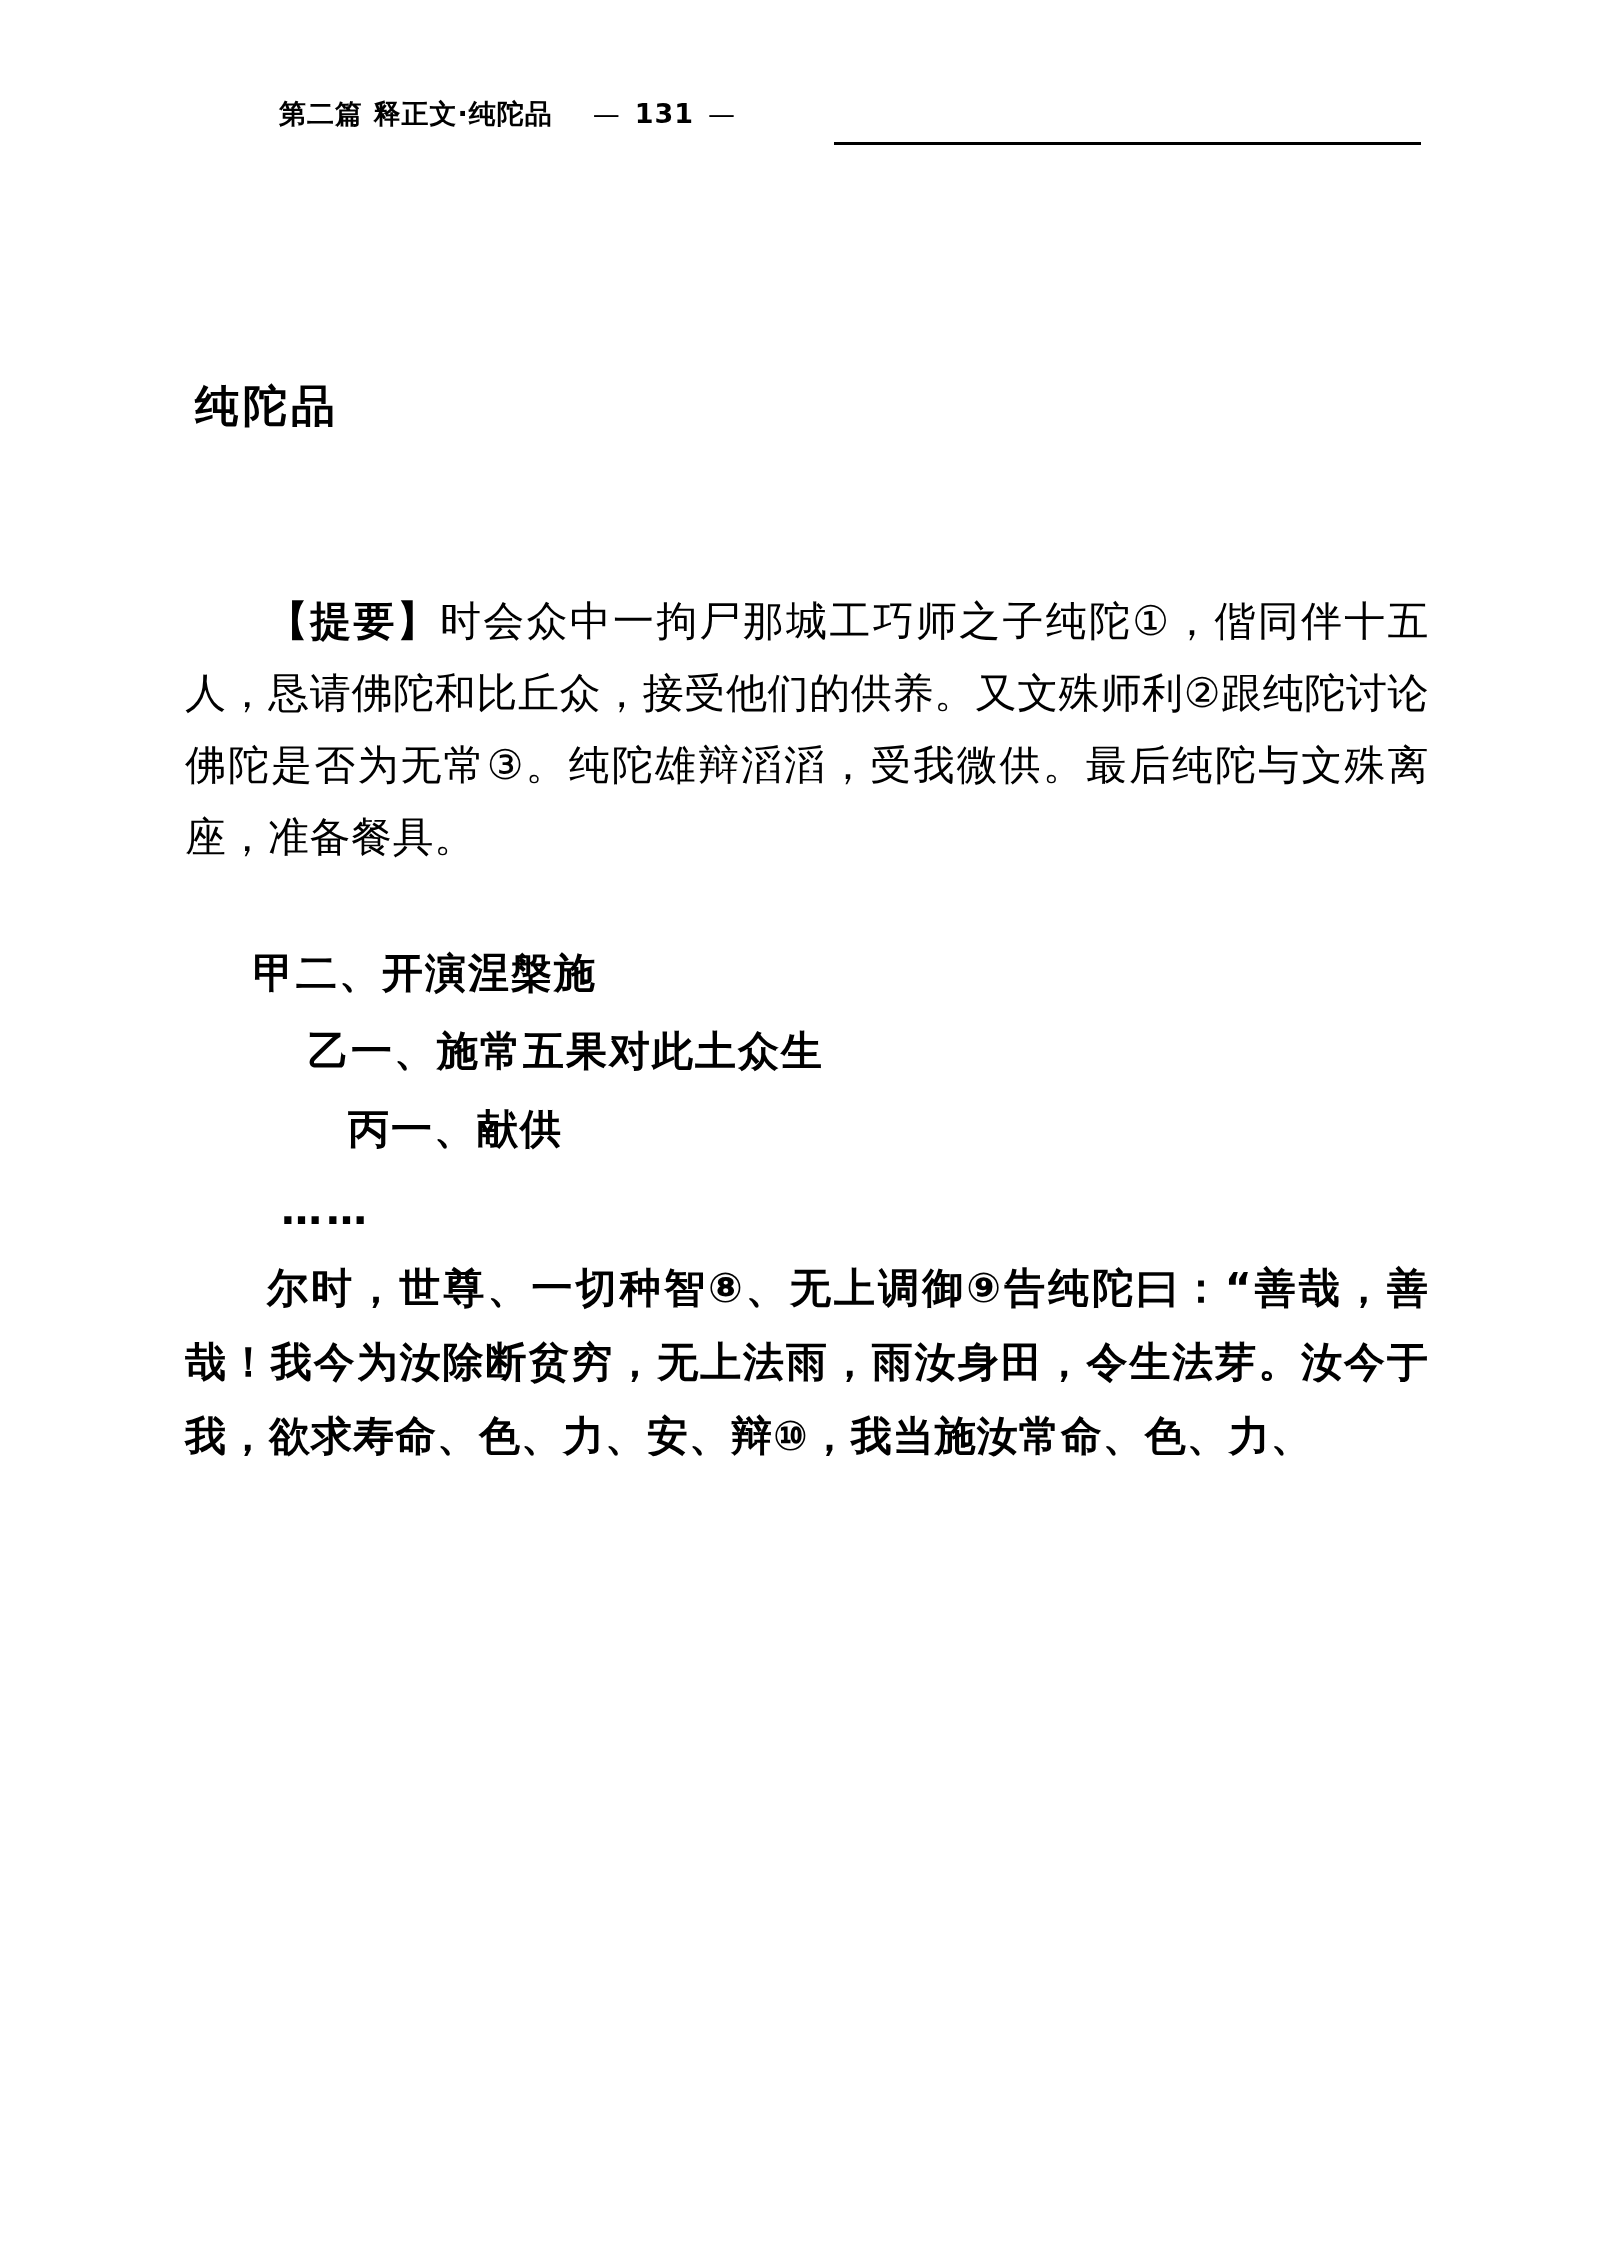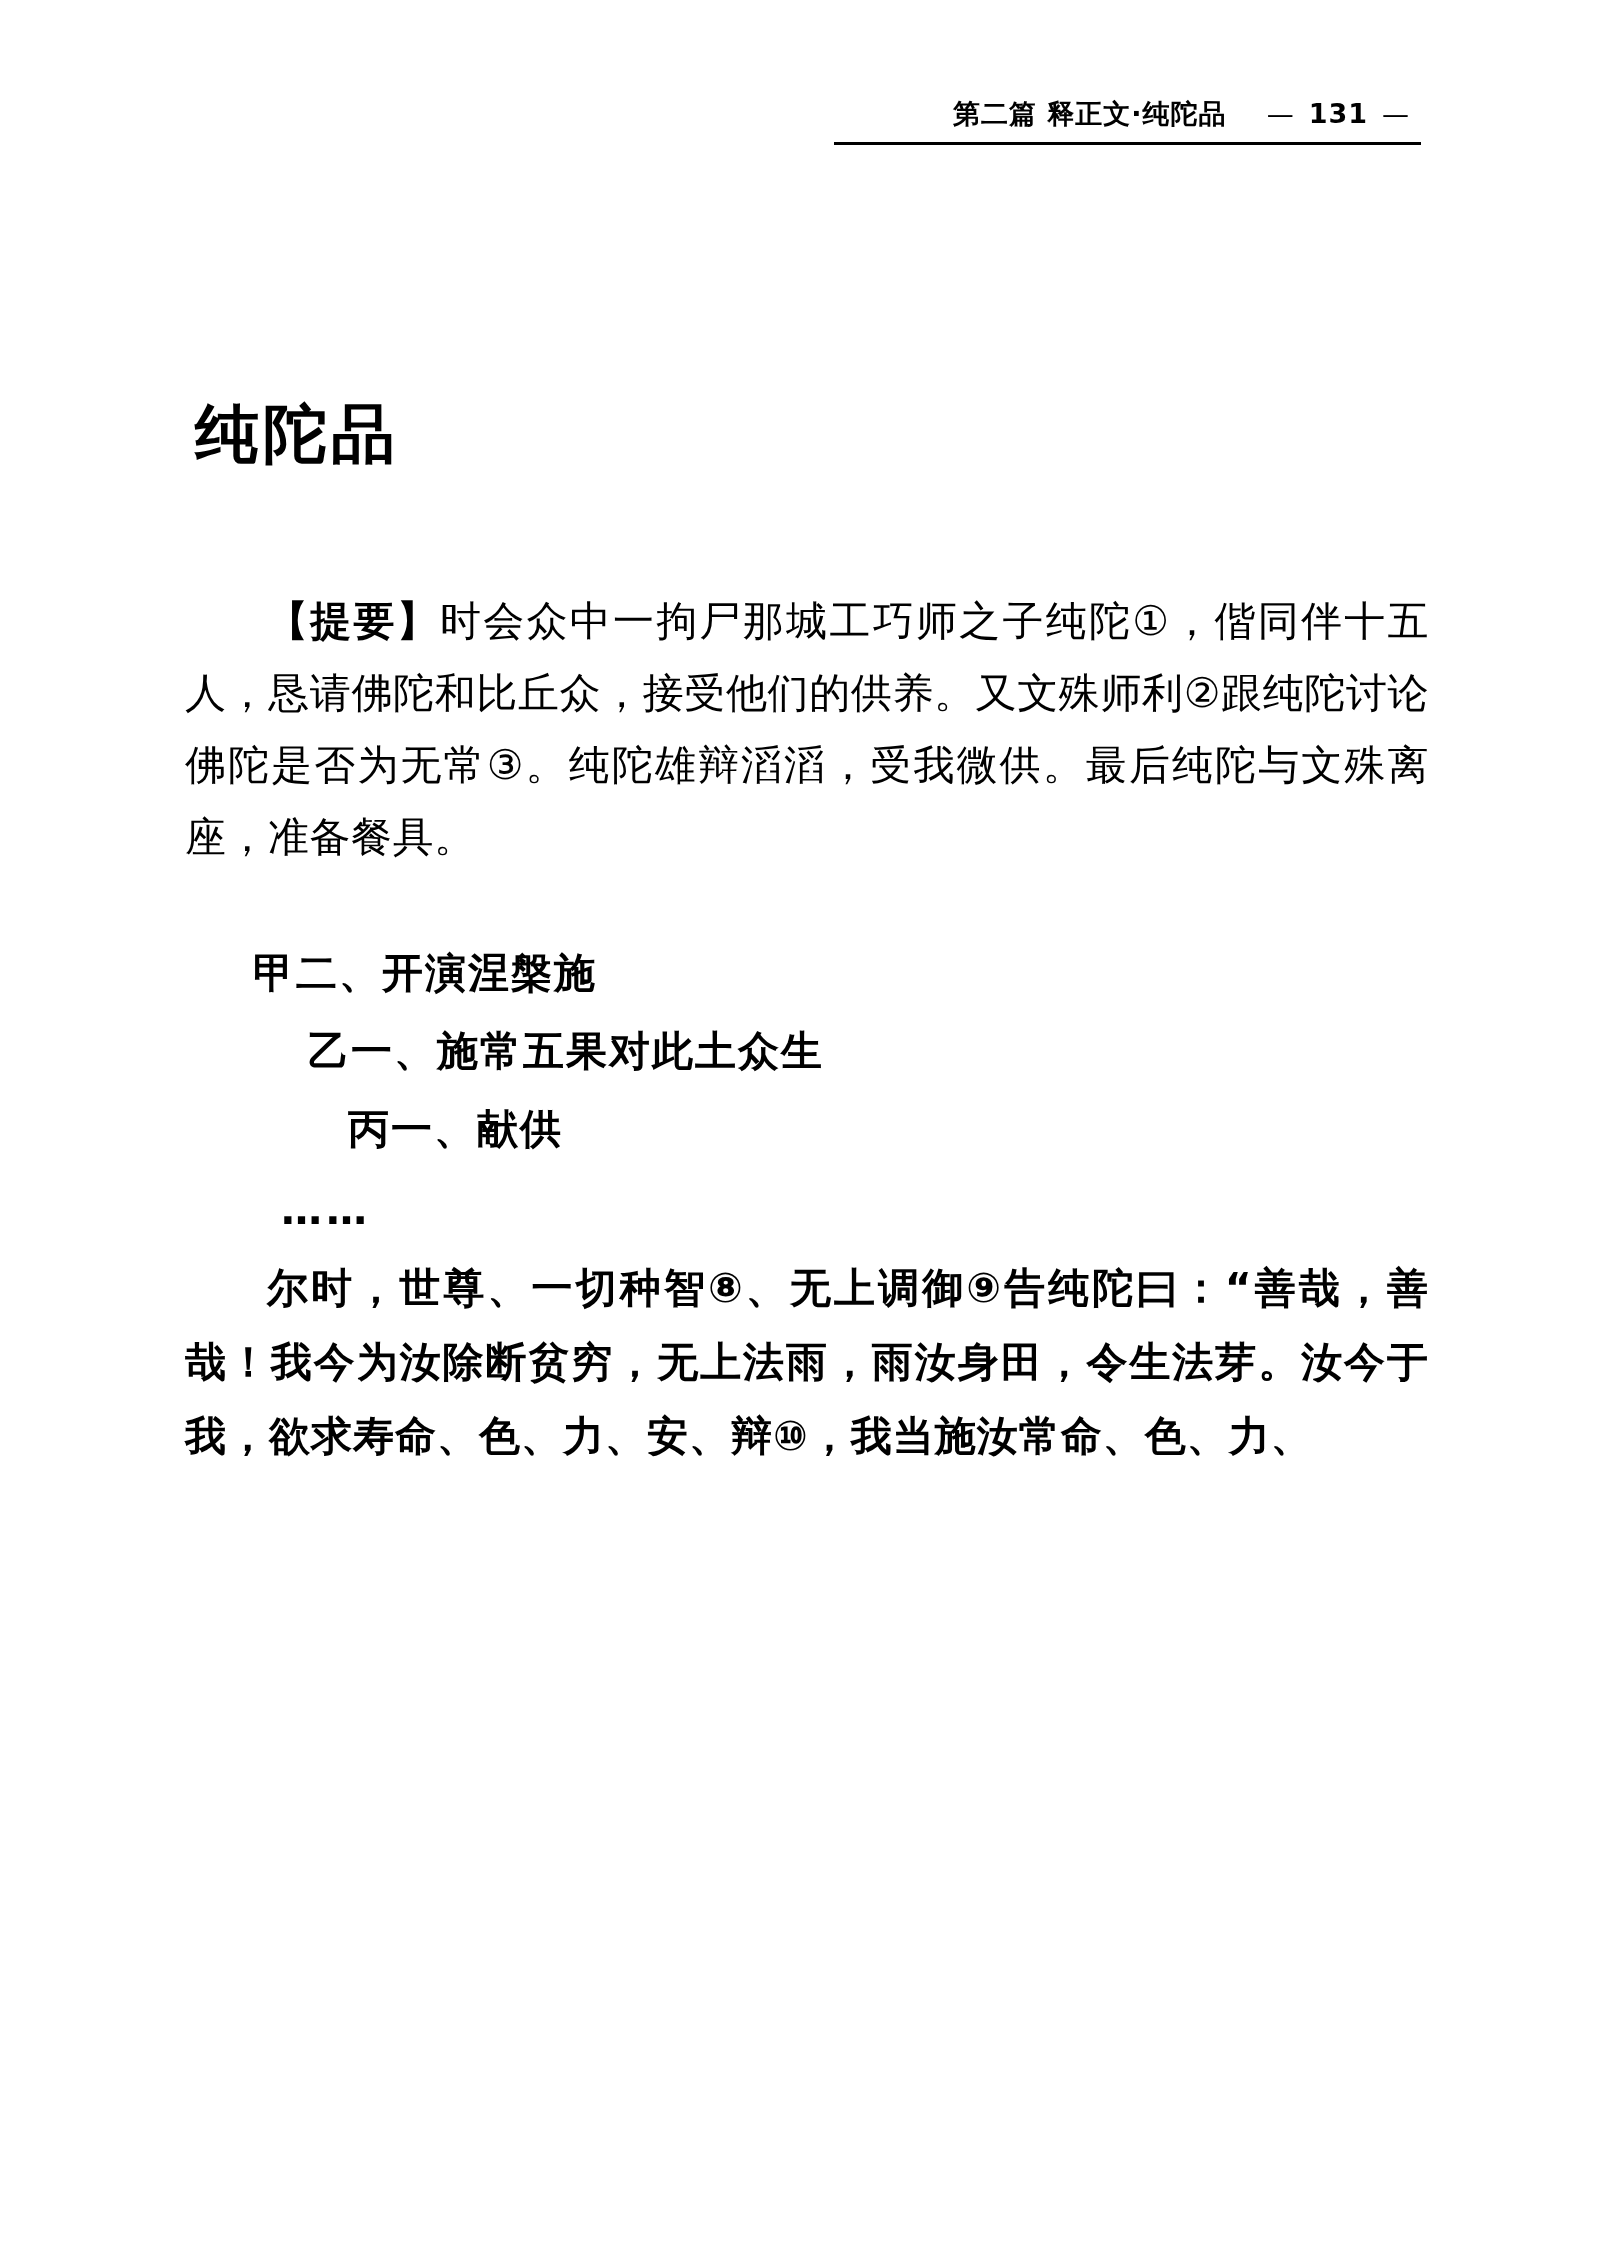--- a/index.html
+++ b/index.html
@@ -22,21 +22,21 @@
     width: 1624px;
     height: 2263px;
     box-sizing: border-box;
   }
   
   .header {
     position: absolute;
     left: 0;
     top: 96px;
     width: 1484px;
-    text-align: right;
+    text-align: left;
     padding-right: 60px;
     box-sizing: border-box;
     font-family: "DejaVu Sans", "Liberation Sans", sans-serif;
     font-weight: bold;
     font-size: 27px;
     letter-spacing: 1px;
   }
   .header .hdr-inner {
     display: inline-block;
     margin-left: 279px;
@@ -52,21 +52,21 @@
     height: 3px;
     background: #000;
   }
   
   .chapter-title {
     position: absolute;
     left: 195px;
     top: 348px;
     font-family: "DejaVu Sans", "Liberation Sans", sans-serif;
     font-weight: bold;
-    font-size: 64px;
+    font-size: 44px;
     letter-spacing: 4px;
   }
   
   .content {
     position: absolute;
     left: 185px;
     top: 585px;
     width: 1244px;
   }
   p {

